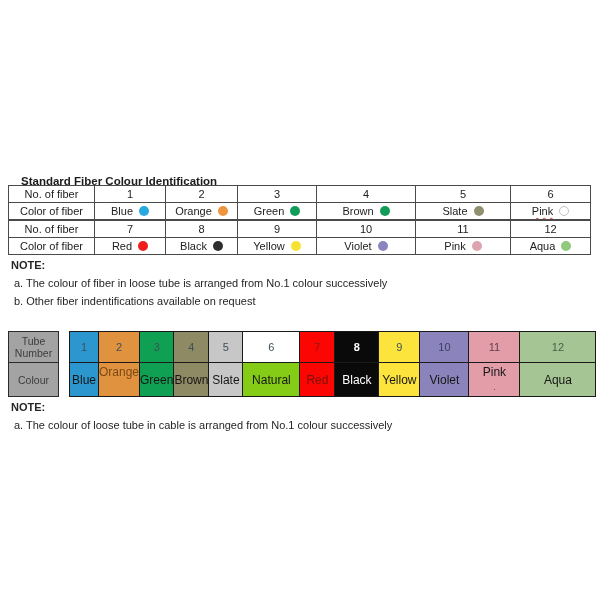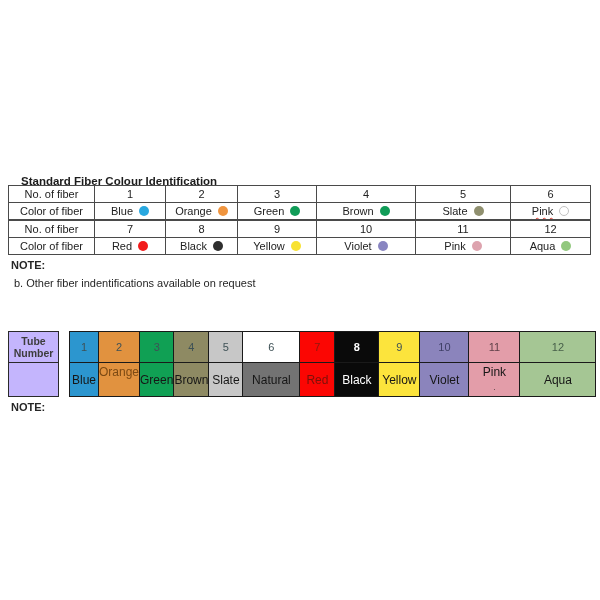--- a/index.html
+++ b/index.html
@@ -38,23 +38,23 @@
   .note-top { top:256px; }
   .note-bottom { top:398px; }
   .note .note-heading { font-weight:bold; line-height:18px; }
   .note .note-line { line-height:18px; padding-left:3px; }
 
   .tube-title { position:absolute; left:8px; top:310px; font-size:11px; color:#262626; line-height:16px; }
 
   
   .tube-wrap { position:absolute; left:8px; top:331px; display:flex; align-items:stretch; }
   .tube-header {
-    width:49px; border:1px solid #2a2a2a; background:#c4b5fd;
+    width:49px; border:1px solid #2a2a2a; background:#a3a3a3;
     display:flex; flex-direction:column; text-align:center;
-    font-size:10.5px; color:#3c3c3c;font-weight:bold;
+    font-size:10.5px; color:#3c3c3c;
   }
   .tube-header-top {
     height:30px; border-bottom:1px solid #2a2a2a;
     display:flex; align-items:center; justify-content:center;
     line-height:12px; padding:0 1px;
   }
   .tube-header-bottom { flex:1; display:flex; align-items:center; justify-content:center; }
   .tube-gap { width:10px; background:#ffffff; }
   .tube-cols { border-collapse:collapse; table-layout:fixed; }
   .tube-cols td {
@@ -118,27 +118,29 @@
           <td class="colorcell"><span class="cname">Yellow</span><span class="dot" style="background: rgb(248, 226, 49);"></span></td>
           <td class="colorcell"><span class="cname">Violet</span><span class="dot" style="background: rgb(137, 133, 193);"></span></td>
           <td class="colorcell"><span class="cname">Pink</span><span class="dot" style="background: rgb(221, 163, 174);"></span></td>
           <td class="colorcell"><span class="cname">Aqua</span><span class="dot" style="background: rgb(146, 200, 126);"></span></td>
         </tr>
       </tbody>
   </table>
 
   <div class="note note-top">
     <div class="note-heading">NOTE:</div>
+    <div class="note-line">a. The colour of fiber in loose tube is arranged from No.1 colour successively</div>
     <div class="note-line">b. Other fiber indentifications available on request</div>
   </div>
 
 
   <div class="tube-wrap">
     <div class="tube-header">
       <div class="tube-header-top">Tube Number</div>
+      <div class="tube-header-bottom">Colour</div>
     </div>
     <div class="tube-gap"></div>
     <table class="tube-cols">
       <tbody id="tube-tbody">
           <tr>
             <td class="tnum" style="width: 28px; background: rgb(44, 150, 207); color: rgb(62, 81, 86);">1</td>
             <td class="tnum" style="width: 34px; background: rgb(225, 146, 63); color: rgb(62, 81, 86);">2</td>
             <td class="tnum" style="width: 33px; background: rgb(16, 160, 84); color: rgb(62, 81, 86);">3</td>
             <td class="tnum" style="width: 33px; background: rgb(142, 138, 99); color: rgb(62, 81, 86);">4</td>
             <td class="tnum" style="width: 33px; background: rgb(199, 199, 199); color: rgb(62, 81, 86);">5</td>
@@ -149,29 +151,30 @@
             <td class="tnum" style="width: 48px; background: rgb(139, 132, 188); color: rgb(63, 63, 102);">10</td>
             <td class="tnum" style="width: 50px; background: rgb(227, 157, 169); color: rgb(95, 64, 72);">11</td>
             <td class="tnum" style="width: 75px; background: rgb(165, 198, 148); color: rgb(72, 96, 74);">12</td>
           </tr>
           <tr>
             <td class="tlabel" style="background: rgb(44, 150, 207); color: rgb(22, 22, 22);"><span>Blue</span></td>
             <td class="tlabel top" style="background: rgb(225, 146, 63); color: rgb(124, 74, 20);"><span>Orange</span></td>
             <td class="tlabel" style="background: rgb(16, 160, 84); color: rgb(22, 22, 22);"><span>Green</span></td>
             <td class="tlabel" style="background: rgb(142, 138, 99); color: rgb(22, 22, 22);"><span>Brown</span></td>
             <td class="tlabel" style="background: rgb(199, 199, 199); color: rgb(22, 22, 22);"><span>Slate</span></td>
-            <td class="tlabel" style="background: #737373; color: rgb(22, 22, 22);"><span>Natural</span></td>
+            <td class="tlabel" style="background: #84cc16; color: rgb(22, 22, 22);"><span>Natural</span></td>
             <td class="tlabel" style="background: rgb(251, 6, 3); color: rgb(122, 18, 10);"><span>Red</span></td>
             <td class="tlabel" style="background: rgb(10, 10, 10); color: rgb(255, 255, 255);"><span>Black</span></td>
             <td class="tlabel" style="background: rgb(252, 228, 60); color: rgb(22, 22, 22);"><span>Yellow</span></td>
             <td class="tlabel" style="background: rgb(139, 132, 188); color: rgb(22, 22, 22);"><span>Violet</span></td>
             <td class="tlabel top" style="background: rgb(227, 157, 169); color: rgb(22, 22, 22);"><span>Pink</span><span class="submark">.</span></td>
             <td class="tlabel" style="background: rgb(165, 198, 148); color: rgb(22, 22, 22);"><span>Aqua</span></td>
           </tr>
         </tbody>
     </table>
   </div>
 
   <div class="note note-bottom">
     <div class="note-heading">NOTE:</div>
+    <div class="note-line">a. The colour of loose tube in cable is arranged from No.1 colour successively</div>
   </div>
 
 </div>
 
 </body></html>

